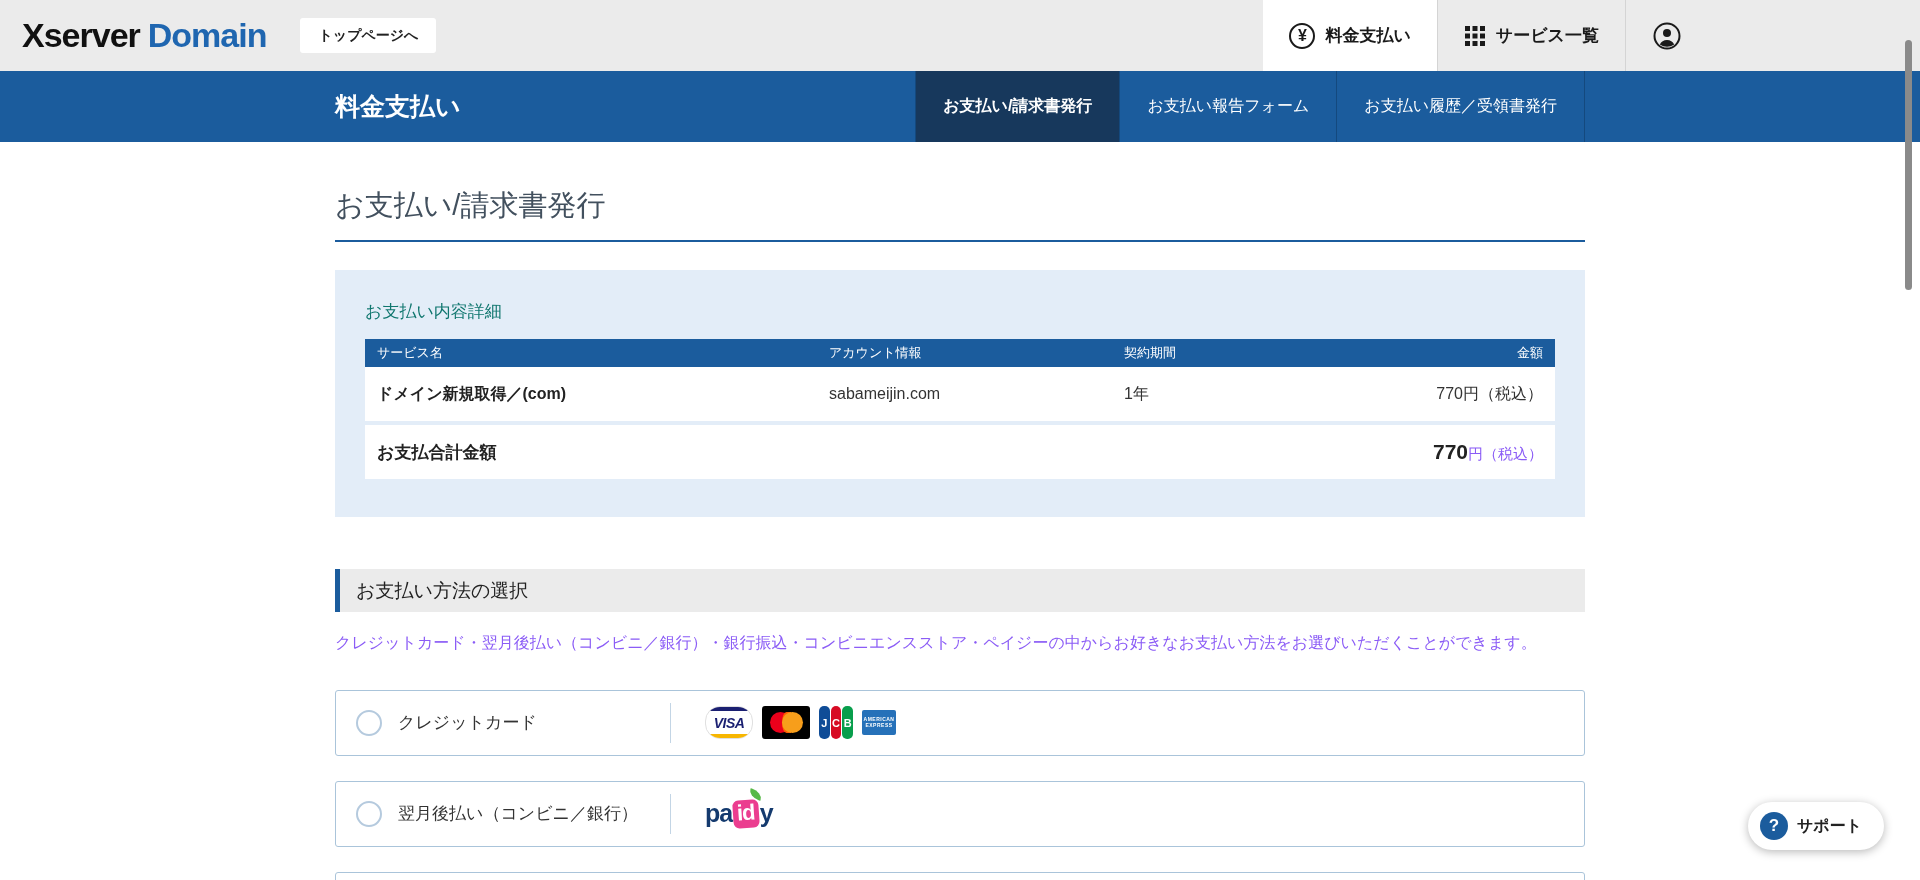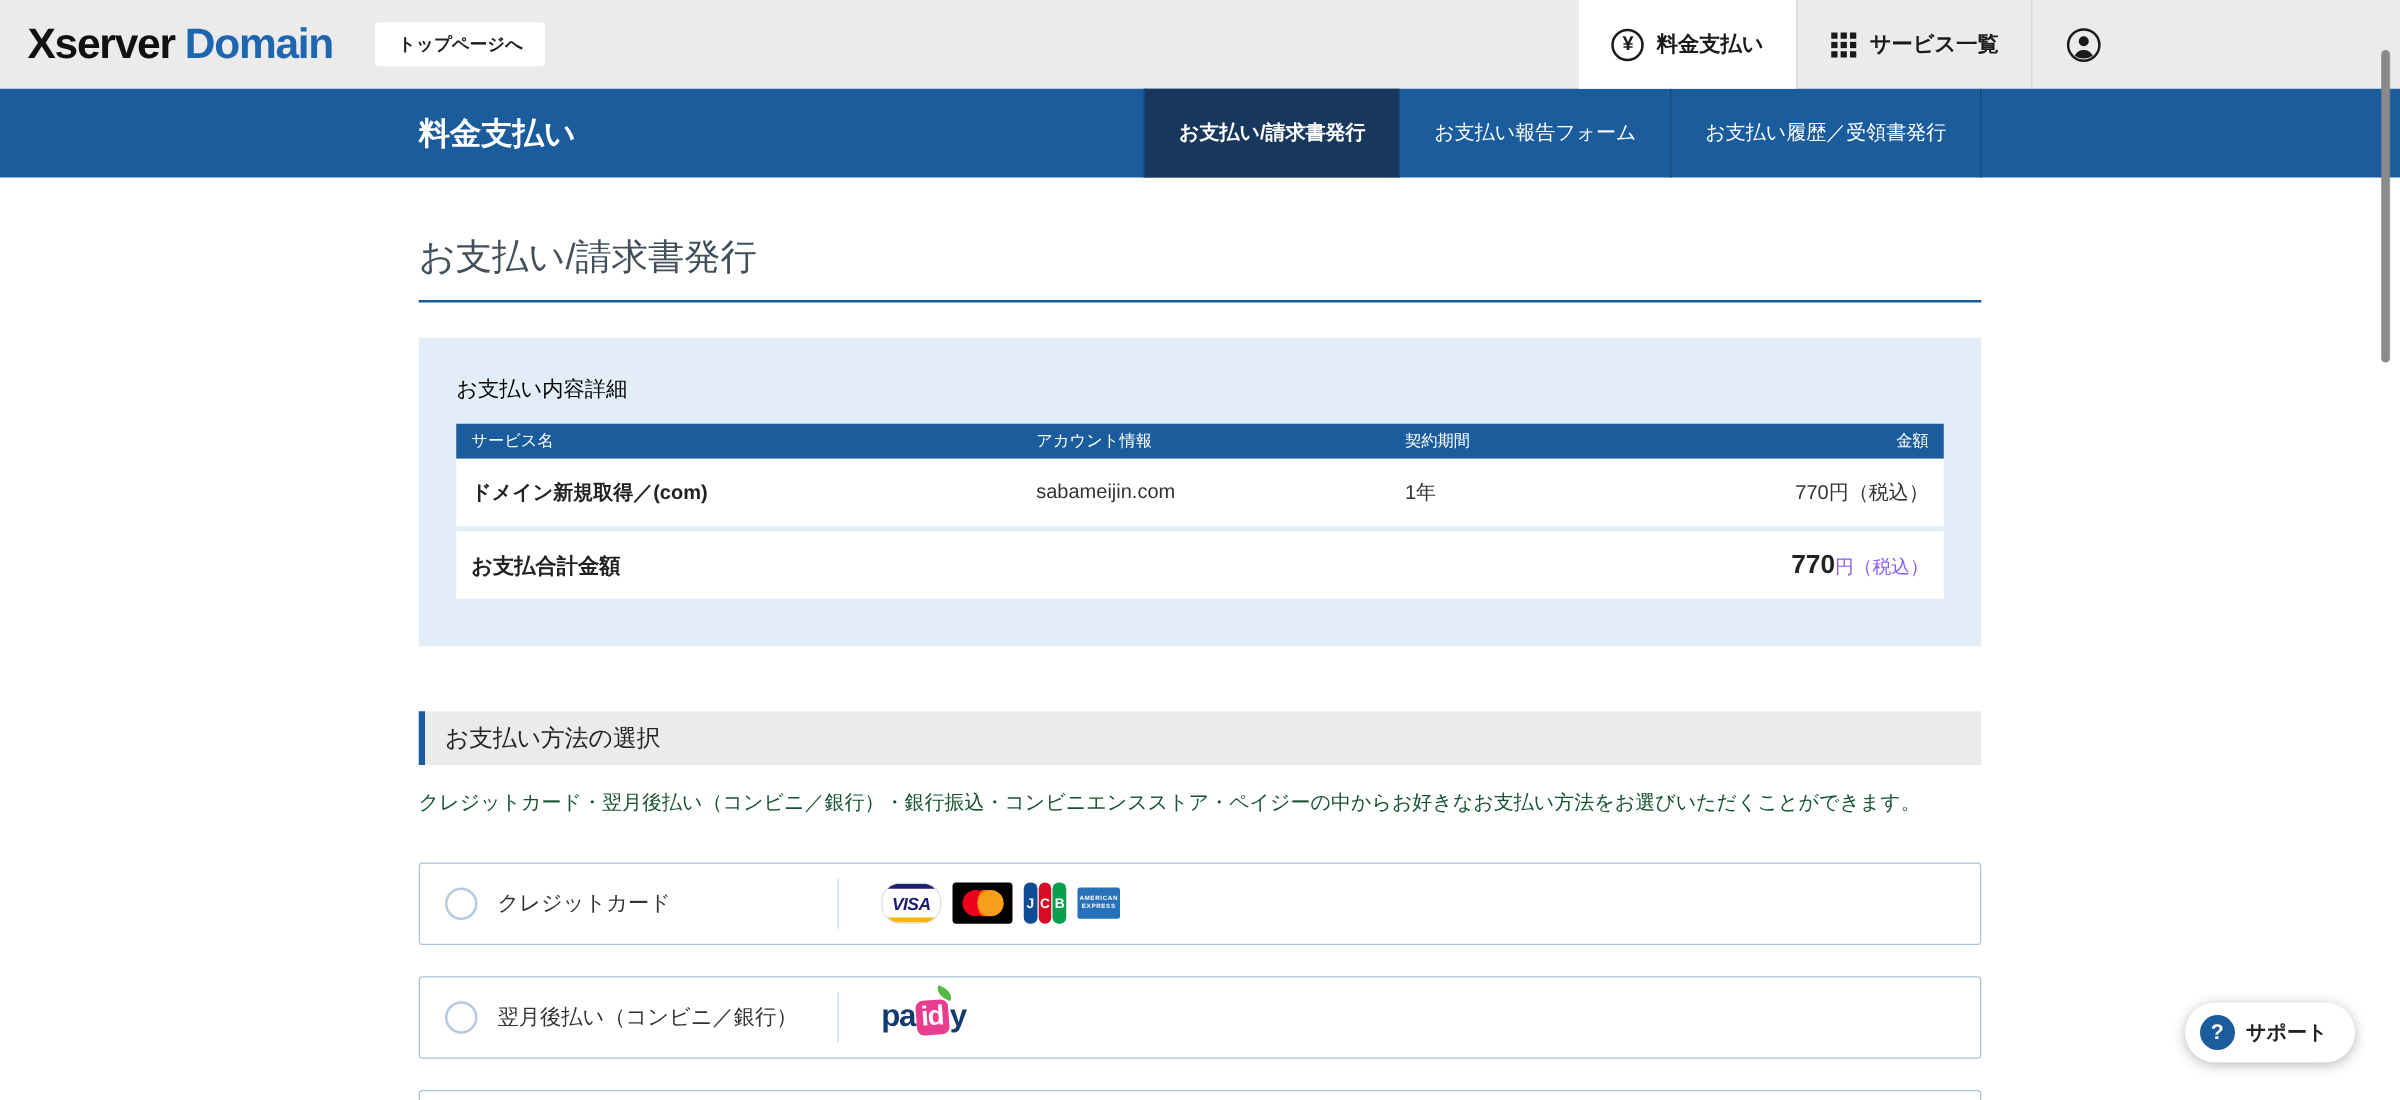--- a/index.html
+++ b/index.html
@@ -32,40 +32,40 @@
     cursor:pointer; border-left:1px solid #14497e; }
   .subtab:last-child { border-right:1px solid #14497e; }
   .subtab.active { background:#17385c; font-weight:bold; }
 
   
   .main { width:1250px; margin:0 auto; }
   .page-title { margin-top:44px; font-size:29px; font-weight:400; color:#42505e;
     padding-bottom:14px; border-bottom:2px solid #1b5c9d; }
 
   .detail-panel { margin-top:28px; background:#e3edf8; padding:30px 30px 38px 30px; }
-  .panel-title { font-size:17px; color:#000000; margin-bottom:16px; }
+  .panel-title { font-size:17px; color:#0f766e; margin-bottom:16px; }
   .ptable { width:100%; }
   .ptable-head { display:flex; background:#1b5c9d; color:#fff; height:28px; align-items:center; font-size:13px; }
   .ptable-row { display:flex; background:#fff; height:54px; align-items:center; font-size:16px; margin-top:0; }
   .ptable-row + .ptable-row, .ptable-total { margin-top:4px; }
   .ptable-total { display:flex; background:#fff; height:54px; align-items:center; }
   .col-service { width:464px; padding-left:12px; }
   .col-account { width:295px; }
   .col-period  { width:280px; }
   .col-amount  { flex:1; text-align:right; padding-right:12px; }
   .cell-service { font-weight:bold; color:#222; }
   .total-label { font-size:17px; font-weight:bold; color:#222; }
   .total-amount-num { font-size:21px; font-weight:bold; color:#222; }
   .total-amount-suffix { font-size:15px; color:#8b5cf6; }
 
   .section-bar { margin-top:52px; background:#ebebeb; border-left:5px solid #1b5c9d;
     height:43px; display:flex; align-items:center; padding-left:16px; }
   .section-bar-title { font-size:19px; font-weight:normal; color:#222; }
 
-  .method-desc { margin-top:16px; font-size:16px; line-height:1.85; color:#14532d; }
+  .method-desc { margin-top:16px; font-size:16px; line-height:1.85; color:#8b5cf6; }
 
   .options { margin-top:32px; }
   .option-box { border:1px solid #aac4da; border-radius:3px; height:66px;
     display:flex; align-items:center; padding-left:20px; margin-bottom:25px; background:#fff; }
   .option-box.stub { height:20px; }
   .radio { width:26px; height:26px; border:2px solid #b5cade; border-radius:50%;
     background:#fff; flex:none; cursor:pointer; }
   .option-label { margin-left:16px; font-size:17px; color:#333; width:272px; }
   .option-divider { width:1px; height:40px; background:#c3d5e5; }
   .option-logos { margin-left:34px; display:flex; align-items:center; gap:9px; }

